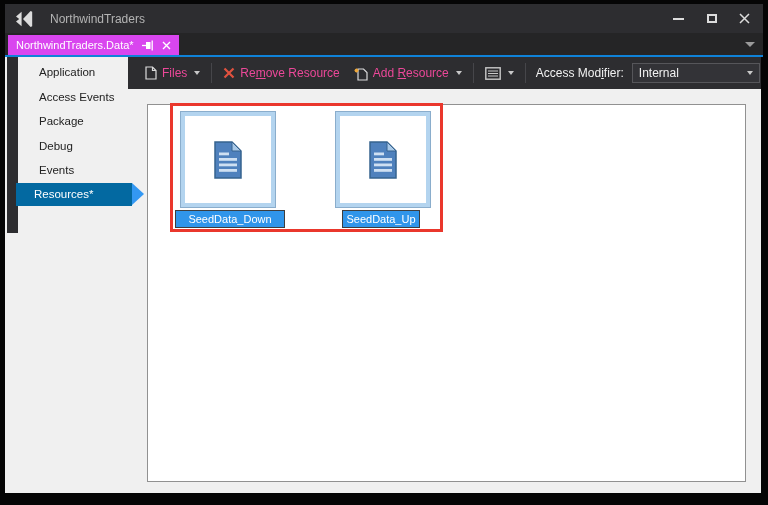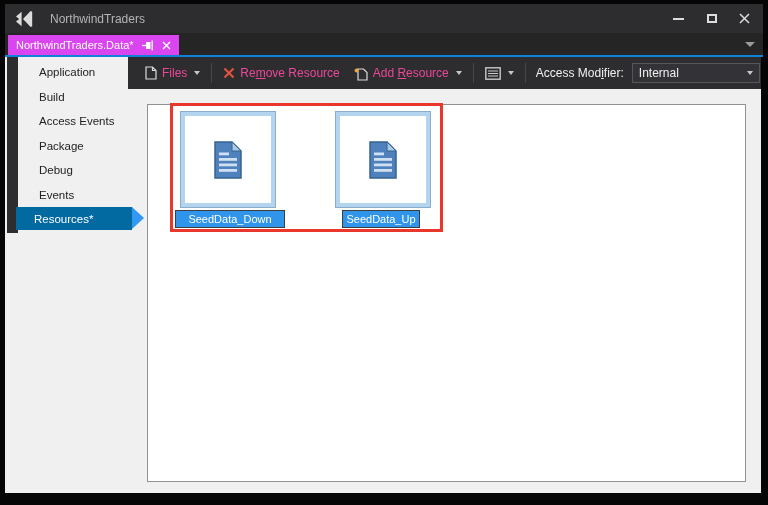--- a/index.html
+++ b/index.html
@@ -93,21 +93,20 @@
     </div>
     <span class="tabrow-caret"></span>
   </div>
   <div class="blueline"></div>
 
   <div class="page">
     <div class="gutter"></div>
 
     <nav class="sidebar">
       <div class="side-item">Application</div>
-      <div class="side-item">Build</div>
       <div class="side-item">Access Events</div>
       <div class="side-item">Package</div>
       <div class="side-item">Debug</div>
       <div class="side-item">Events</div>
       <div class="side-item selected">Resources*</div>
     </nav>
 
     <div class="toolbar">
       <button class="tbtn">
         <svg width="12" height="14" viewBox="0 0 12 14">

